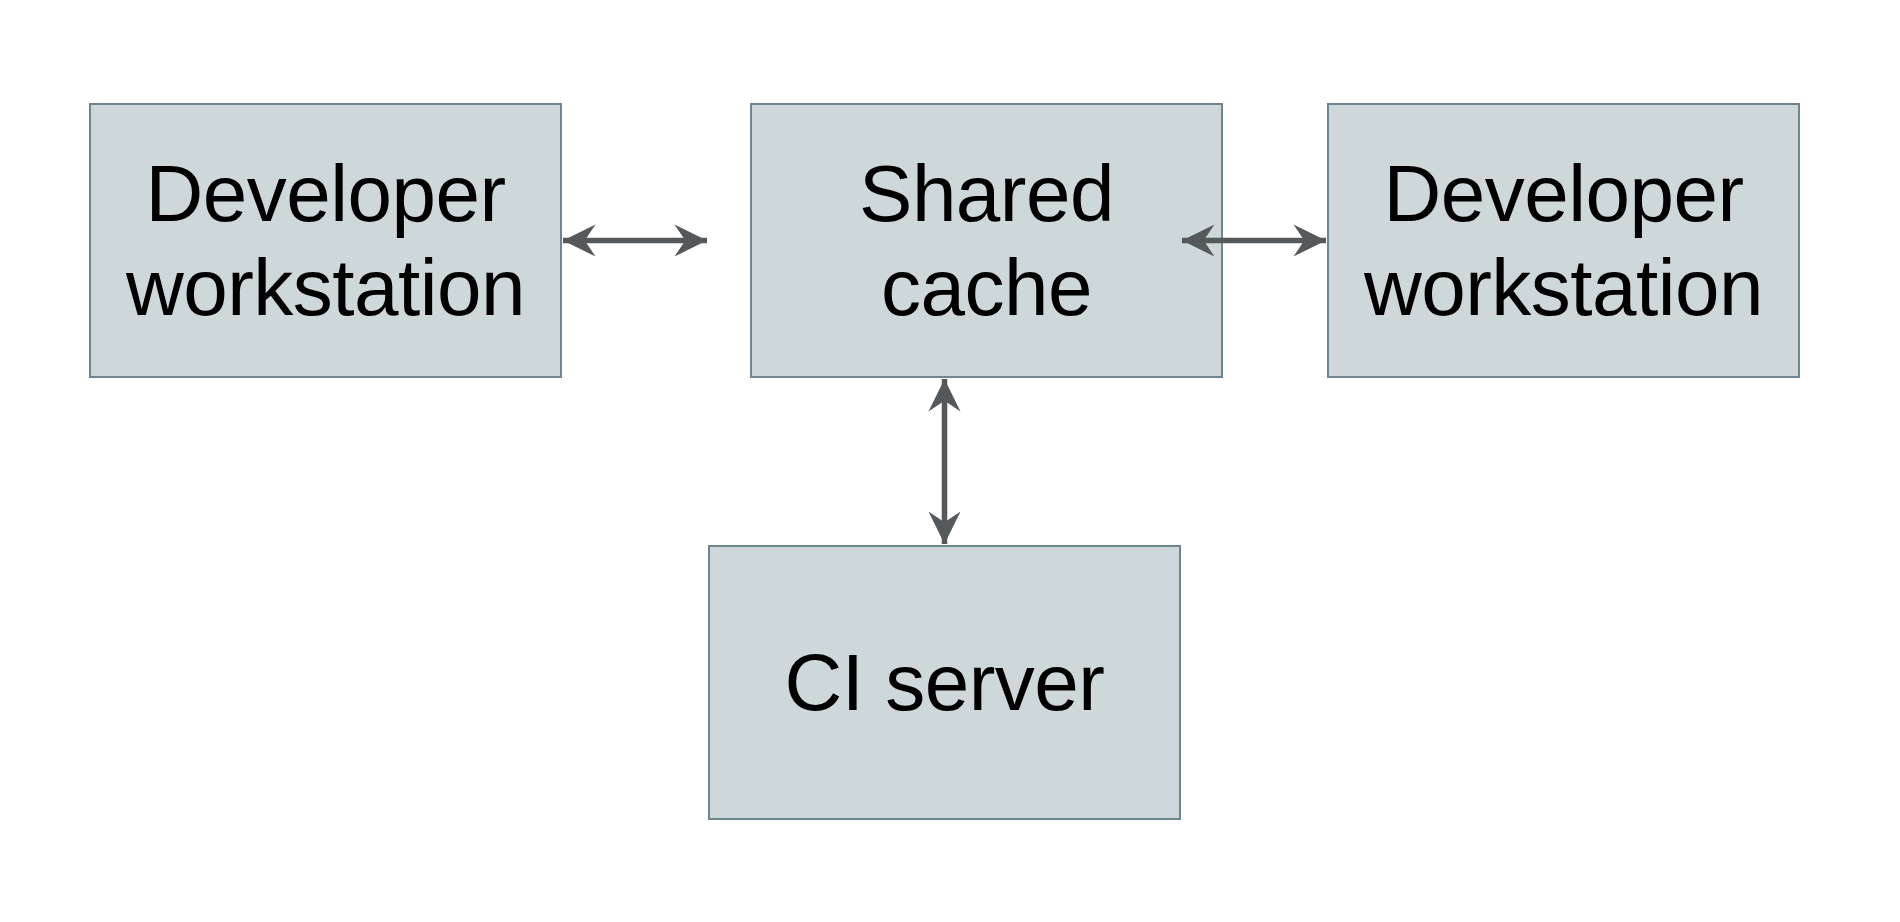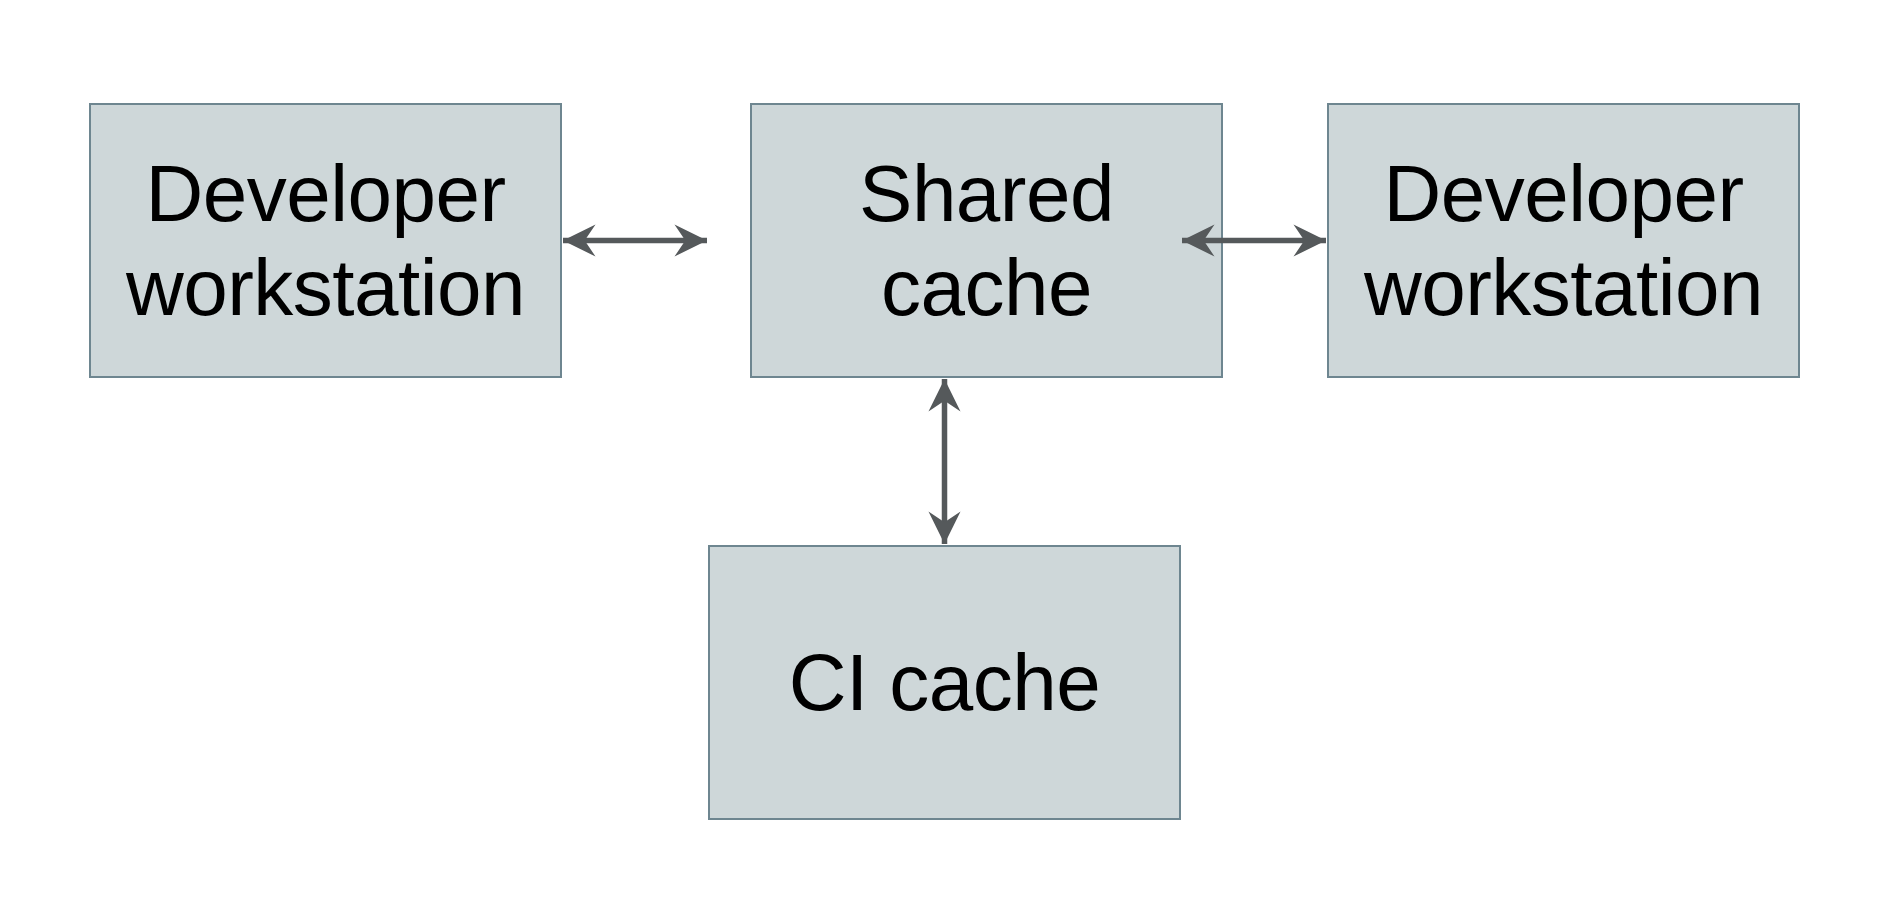--- a/index.html
+++ b/index.html
@@ -65,21 +65,21 @@
 
   <div class="node" id="node-cache">
     <span class="label">Shared cache</span>
   </div>
 
   <div class="node" id="node-dev-right">
     <span class="label">Developer workstation</span>
   </div>
 
   <div class="node" id="node-ci">
-    <span class="label">CI cache</span>
+    <span class="label">CI server</span>
   </div>
 
   <svg class="arrow-layer" viewBox="0 0 1900 922" xmlns="http://www.w3.org/2000/svg">
     <defs>
       <marker id="arrowhead" viewBox="0 0 14 14" refX="13.8" refY="7" markerWidth="33" markerHeight="33" markerUnits="userSpaceOnUse" orient="auto-start-reverse">
         <path class="arrowhead-shape" d="M13.8,7 L0,0.2 L4.6,7 L0,13.8 Z"></path>
       </marker>
     </defs>
     <line x1="563" y1="240.5" x2="707" y2="240.5" marker-start="url(#arrowhead)" marker-end="url(#arrowhead)"></line>
     <line x1="1182" y1="240.5" x2="1326" y2="240.5" marker-start="url(#arrowhead)" marker-end="url(#arrowhead)"></line>

